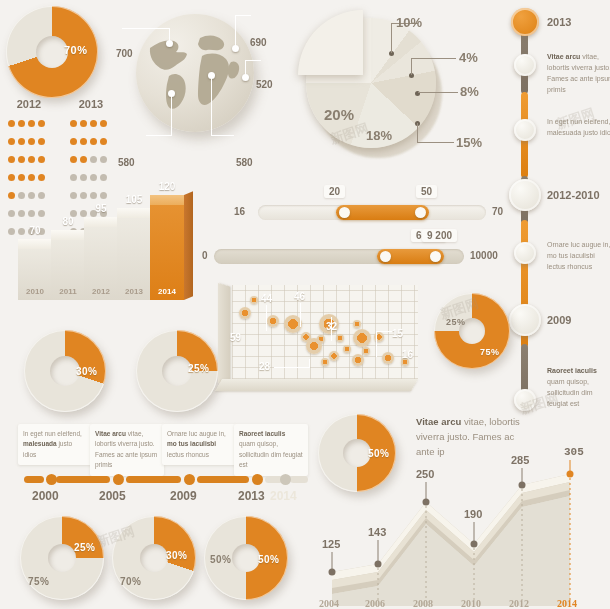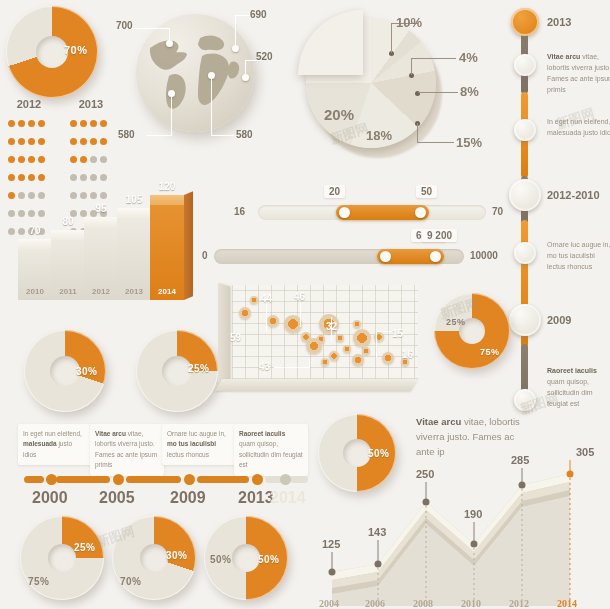--- a/index.html
+++ b/index.html
@@ -69,21 +69,21 @@
      background:radial-gradient(circle at 35% 30%,#fbfaf6,#e3dfd4);
      box-shadow:0 2px 4px rgba(130,115,95,.45), inset 0 0 0 2px rgba(255,255,255,.5);}
   .vt-node.accent{background:radial-gradient(circle at 35% 30%,#f0a13f,#dc7f11);}
   .vt-year{position:absolute;font-size:11px;font-weight:bold;color:#7d7265;}
   .vt-text{position:absolute;font-size:7px;line-height:1.55;color:#9b9081;width:68px;}
   .vt-text b{color:#6f6557;}
 
   
   .ht-seg{position:absolute;height:7px;border-radius:4px;}
   .ht-node{position:absolute;width:11px;height:11px;border-radius:50%;}
-  .ht-year{position:absolute;font-size:16px;font-weight:bold;color:#7d7265;}
+  .ht-year{position:absolute;font-size:12px;font-weight:bold;color:#7d7265;}
   .ht-card{position:absolute;width:64px;font-size:6.5px;line-height:1.6;color:#9b9081;
      background:#fbfaf7;padding:5px 5px;border-radius:2px;
      box-shadow:0 1px 3px rgba(150,140,120,.22);}
   .ht-card b{color:#6f6557;}
 
   
   .bubble{position:absolute;border-radius:50%;
      background:radial-gradient(circle at 50% 50%,#e9912f 0 38%,#e4cdaa 38% 100%);
      box-shadow:0 1px 2px rgba(150,130,100,.4);}
   .sc-label{position:absolute;font-size:10px;font-weight:bold;color:#fff;
@@ -92,21 +92,21 @@
   
   .lc-label{position:absolute;font-size:11px;font-weight:bold;color:#7d7265;}
   .lc-year{position:absolute;font-size:10px;font-weight:bold;color:#b3a georgia;}
   .lc-year{color:#b3a897;font-family:Liberation Serif, serif;}
   .lc-year.hl{color:#e08522;}
 
   
   .globe{position:absolute;border-radius:50%;
      background:radial-gradient(circle at 32% 26%,#f2efe8 0%,#e6e1d6 45%,#cfc8b9 100%);
      box-shadow:4px 7px 12px rgba(130,115,95,.3);overflow:hidden;}
-  .g-lbl{position:absolute;font-size:10px;font-weight:bold;color:#7d7265;}
+  .g-lbl{position:absolute;font-size:10px;font-weight:bold;color:#7d7265;margin-top:28px;}
   .g-pin{position:absolute;width:7px;height:7px;border-radius:50%;background:#fff;
      box-shadow:0 1px 2px rgba(110,95,75,.5);}
 
   
   .pie-lbl{position:absolute;font-size:13px;font-weight:bold;color:#8a7f70;}
   .pie-dot{position:absolute;width:5px;height:5px;border-radius:50%;background:#6f6557;}
   .pie-lead{position:absolute;height:1px;background:#9b9081;}
 
   .wm{position:absolute;color:rgba(160,150,135,.22);font-size:13px;font-weight:bold;
       transform:rotate(-18deg);pointer-events:none;}
@@ -373,21 +373,21 @@
         <div class="bubble" style="width: 12px; height: 12px; left: 120.48px; top: 69.2px;"></div>
         <div class="bubble" style="width: 12px; height: 12px; left: 150.24px; top: 67.32px;"></div>
         <div class="bubble" style="width: 8px; height: 8px; left: 168.98px; top: 73.08px;"></div>
         <div class="bubble" style="width: 8px; height: 8px; left: 89px; top: 73.08px;"></div>
       </div>
 
     <span class="sc-label" style="left:16px;top:49px;">59</span>
     <span class="sc-label" style="left:47px;top:10px;">44</span>
     <span class="sc-label" style="left:80px;top:8px;">46</span>
     <span class="sc-label" style="left:112px;top:38px;">32</span>
-    <span class="sc-label" style="left:45px;top:78px;">43</span>
+    <span class="sc-label" style="left:45px;top:78px;">28</span>
     <span class="sc-label" style="left:178px;top:45px;">15</span>
     <span class="sc-label" style="left:188px;top:66px;">16</span>
     <div class="abs" style="left:60px;top:84px;width:36px;height:1px;background:#fff;"></div>
     <div class="abs" style="left:95px;top:76px;width:1px;height:9px;background:#fff;"></div>
     <div class="abs" style="left:52px;top:22px;width:1px;height:26px;background:#fff;"></div>
     <div class="abs" style="left:86px;top:20px;width:1px;height:24px;background:#fff;"></div>
     <div class="abs" style="left:117px;top:34px;width:1px;height:24px;background:#fff;"></div>
     <div class="abs" style="left:162px;top:48px;width:16px;height:1px;background:#fff;"></div>
     <div class="abs" style="left:162px;top:48px;width:1px;height:26px;background:#fff;"></div>
   </div>
@@ -486,21 +486,21 @@
       <circle cx="110" cy="42" r="3.5" fill="#7d7163"></circle>
       <circle cx="158" cy="84" r="3.5" fill="#7d7163"></circle>
       <circle cx="206" cy="25" r="3.5" fill="#7d7163"></circle>
       <circle cx="254" cy="14" r="3.5" fill="#e08522"></circle>
     </svg>
     <span class="lc-label" style="left:6px;top:78px;">125</span>
     <span class="lc-label" style="left:52px;top:66px;">143</span>
     <span class="lc-label" style="left:100px;top:8px;">250</span>
     <span class="lc-label" style="left:148px;top:48px;">190</span>
     <span class="lc-label" style="left:195px;top:-6px;">285</span>
-    <span class="lc-label orange" style="left:260px;top:-14px;">305</span>
+    <span class="lc-label orange" style="left:248px;top:-14px;font-family:Liberation Mono, monospace;">305</span>
     <span class="lc-year" style="left:3px;top:138px;">2004</span>
     <span class="lc-year" style="left:49px;top:138px;">2006</span>
     <span class="lc-year" style="left:97px;top:138px;">2008</span>
     <span class="lc-year" style="left:145px;top:138px;">2010</span>
     <span class="lc-year" style="left:193px;top:138px;">2012</span>
     <span class="lc-year hl" style="left:241px;top:138px;">2014</span>
   </div>
 
   <div class="abs" style="left:20px;top:516px;width:88px;height:88px;">
     <div class="donut" style="width:84px;height:84px;

